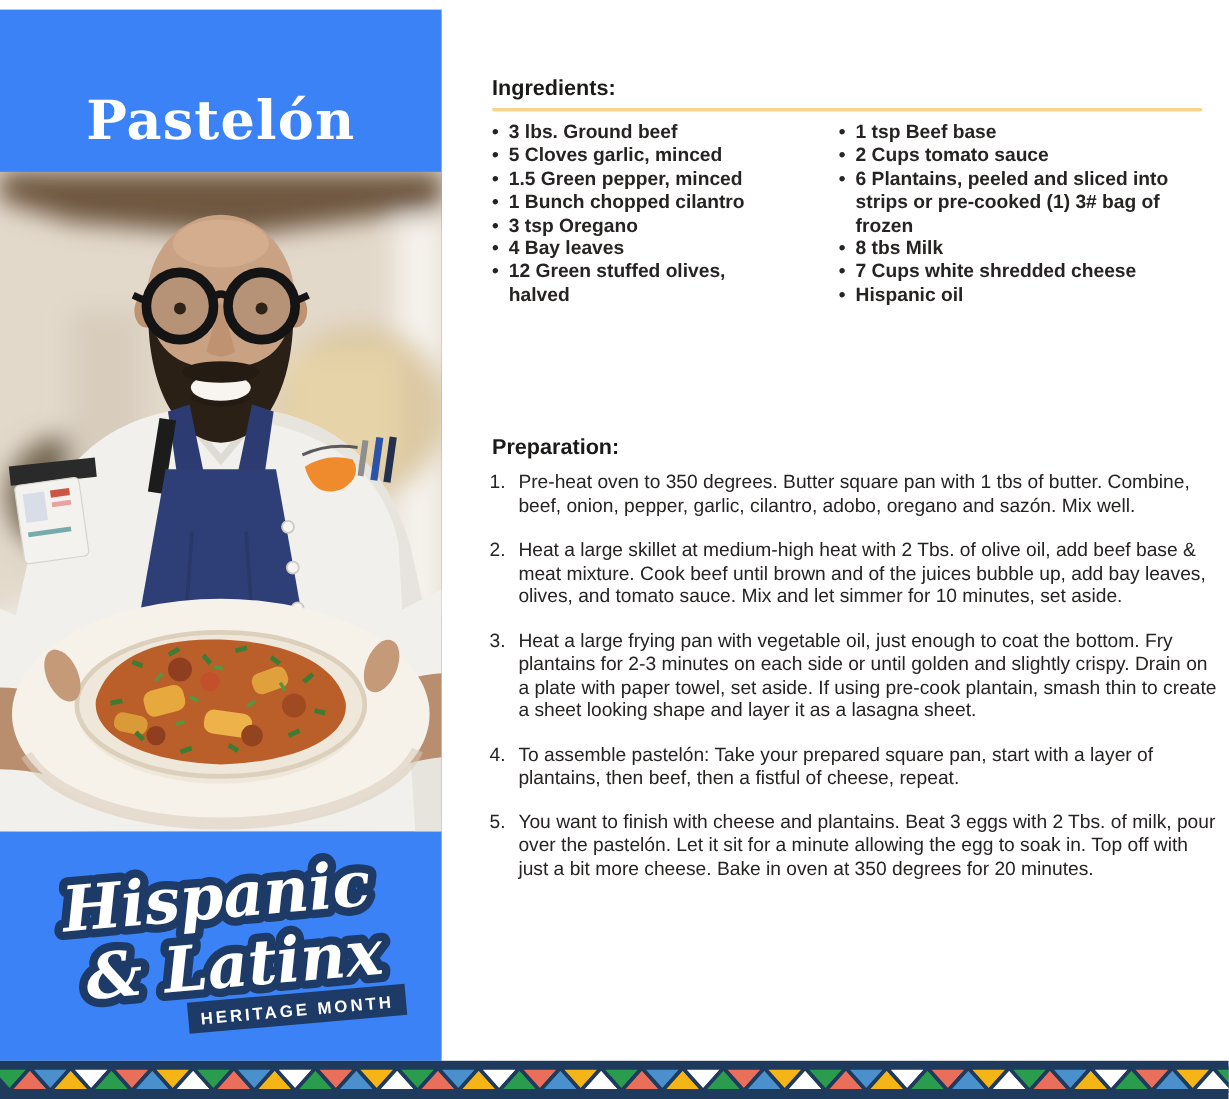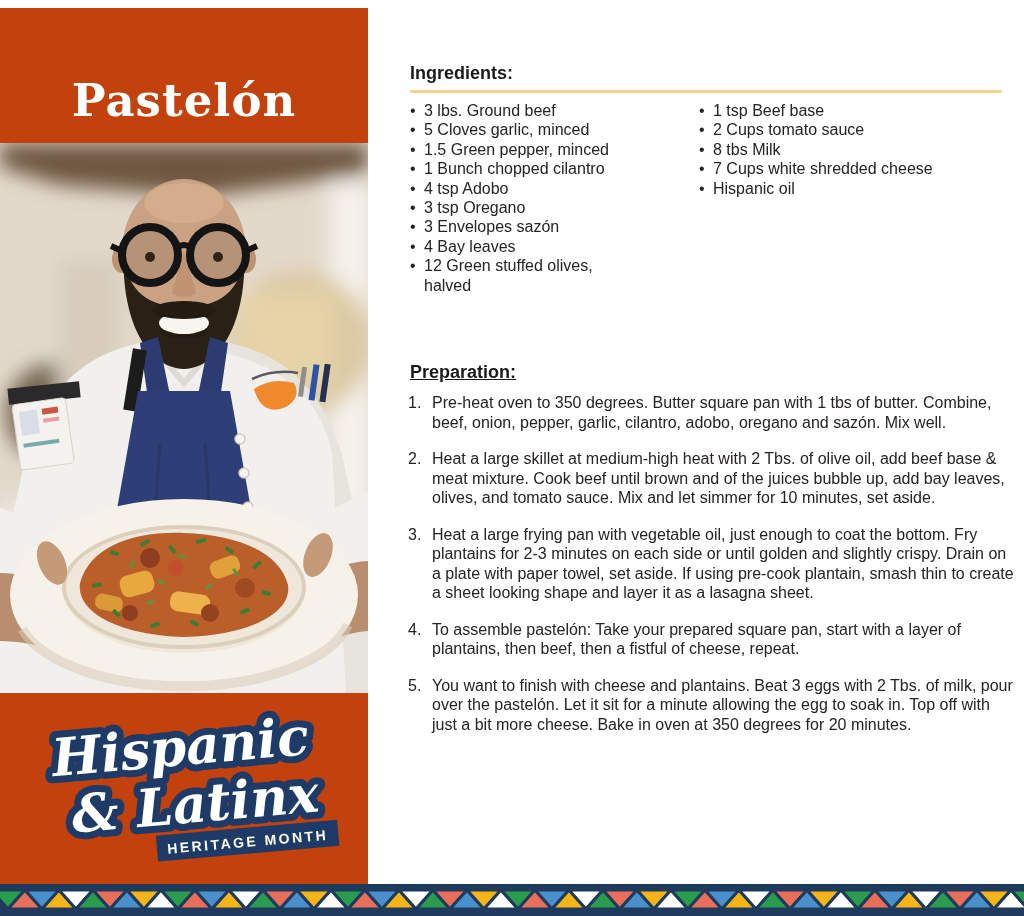--- a/index.html
+++ b/index.html
@@ -1,37 +1,37 @@
 <!DOCTYPE html>
 <html><head>
 <meta charset="utf-8">
 <style>
   html,body{margin:0;padding:0;background:#ffffff;}
   .canvas{position:relative;width:1024px;height:916px;background:#ffffff;overflow:hidden;
           font-family:"Liberation Sans",sans-serif;color:#221f1f;}
 
   
-  .left-panel{position:absolute;left:0;top:8px;width:368px;height:876px;background:#c2410c;}
+  .left-panel{position:absolute;left:0;top:8px;width:368px;height:876px;background:#3b82f6;}
   .panel-title{position:absolute;top:66px;left:0;width:100%;text-align:center;
                font-family:"DejaVu Serif",serif;font-weight:700;font-size:45px;color:#ffffff;letter-spacing:1px;}
   .photo{position:absolute;top:135px;left:0;width:368px;height:550px;}
   .photo svg{display:block;}
   .logo{position:absolute;top:697px;left:0;width:368px;height:172px;}
 
   
   .content{position:absolute;left:368px;top:0;width:564px;height:884px;}
   .ing-head{position:absolute;left:42px;top:63px;font-size:18px;font-weight:700;color:#1c1a19;}
   .ing-rule{position:absolute;left:42px;top:90px;width:592px;height:3px;background:#f7d48d;border-radius:2px;}
-  .ing-col{position:absolute;top:101px;font-size:16px;line-height:19.4px;color:#262322;}
+  .ing-col{position:absolute;top:101px;font-size:16px;line-height:19.4px;color:#262322;font-weight:bold;}
   .ing-col.c1{left:42px;width:218px;}
   .ing-col.c2{left:331px;width:300px;}
   ul.ing{list-style:none;margin:0;padding:0;}
   ul.ing li{position:relative;padding-left:14px;}
   ul.ing li::before{content:"\2022";position:absolute;left:0;top:0;}
-  .prep-head{position:absolute;left:42px;top:362px;font-size:18px;font-weight:700;color:#1c1a19;text-decoration:underline;}
+  .prep-head{position:absolute;left:42px;top:362px;font-size:18px;font-weight:700;color:#1c1a19;}
   .steps{position:absolute;left:40px;top:393px;width:606px;font-size:16px;line-height:19.5px;color:#262322;}
   .step{display:flex;margin-bottom:17px;}
   .step-num{flex:0 0 24px;}
   .step-text{flex:1;}
 
   
   .border-strip{position:absolute;left:0;bottom:0;width:1024px;height:32px;background:#1e3a5c;}
   .border-strip svg{position:absolute;left:0;top:4px;display:block;}
 </style>
 </head>
@@ -191,32 +191,31 @@
   <div class="content">
     <div class="ing-head">Ingredients:</div>
     <div class="ing-rule"></div>
 
     <div class="ing-col c1">
       <ul class="ing">
         <li>3 lbs. Ground beef</li>
         <li>5 Cloves garlic, minced</li>
         <li>1.5 Green pepper, minced</li>
         <li>1 Bunch chopped cilantro</li>
-        <li>4 tsp Adobo</li>
         <li>3 tsp Oregano</li>
-        <li>3 Envelopes sazón</li>
         <li>4 Bay leaves</li>
         <li>12 Green stuffed olives, halved</li>
       </ul>
     </div>
 
     <div class="ing-col c2">
       <ul class="ing">
         <li>1 tsp Beef base</li>
         <li>2 Cups tomato sauce</li>
+        <li>6 Plantains, peeled and sliced into strips or pre-cooked (1) 3# bag of frozen</li>
         <li>8 tbs Milk</li>
         <li>7 Cups white shredded cheese</li>
         <li>Hispanic oil</li>
       </ul>
     </div>
 
     <div class="prep-head">Preparation:</div>
 
     <div class="steps">
       <div class="step">

